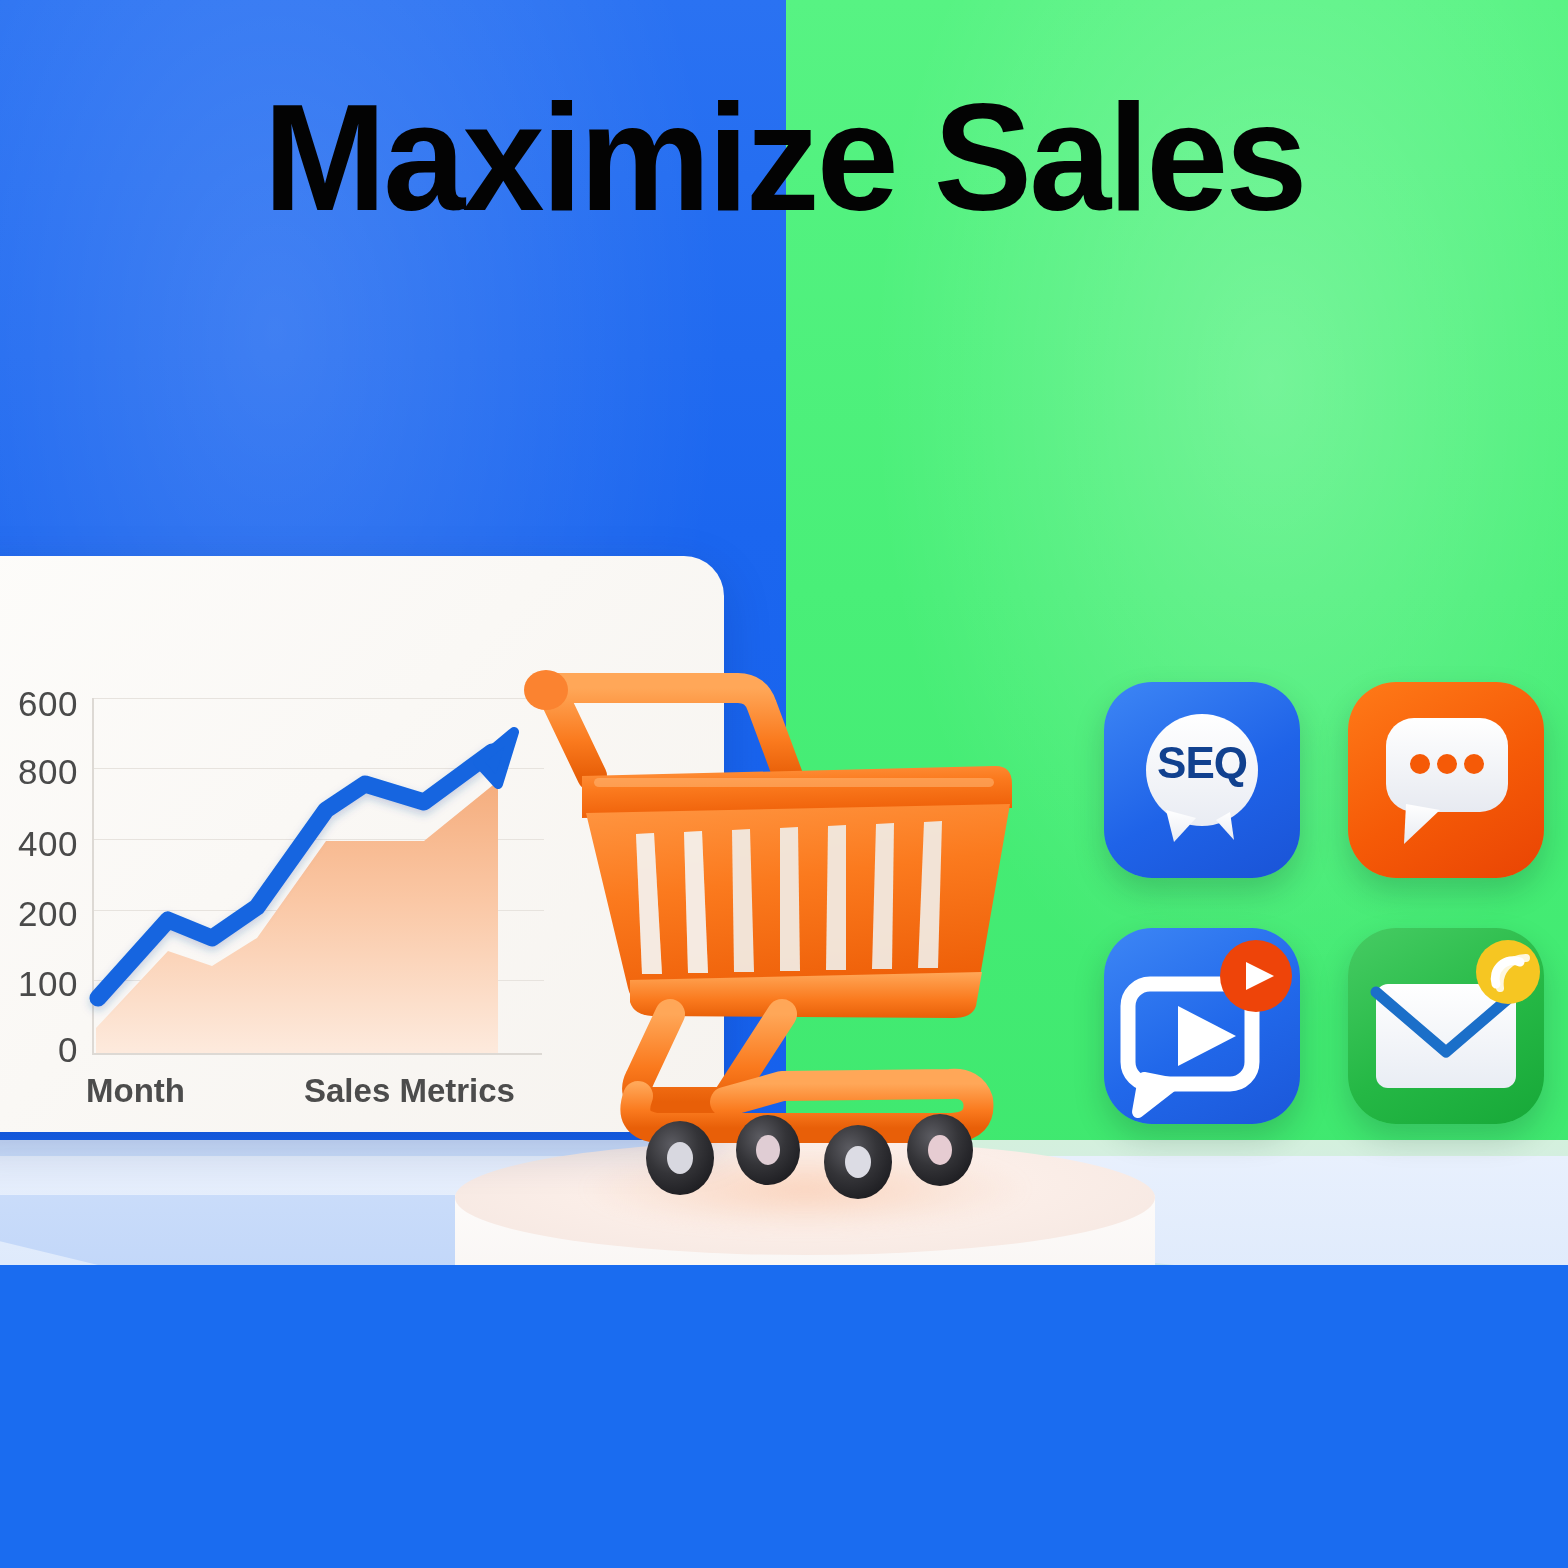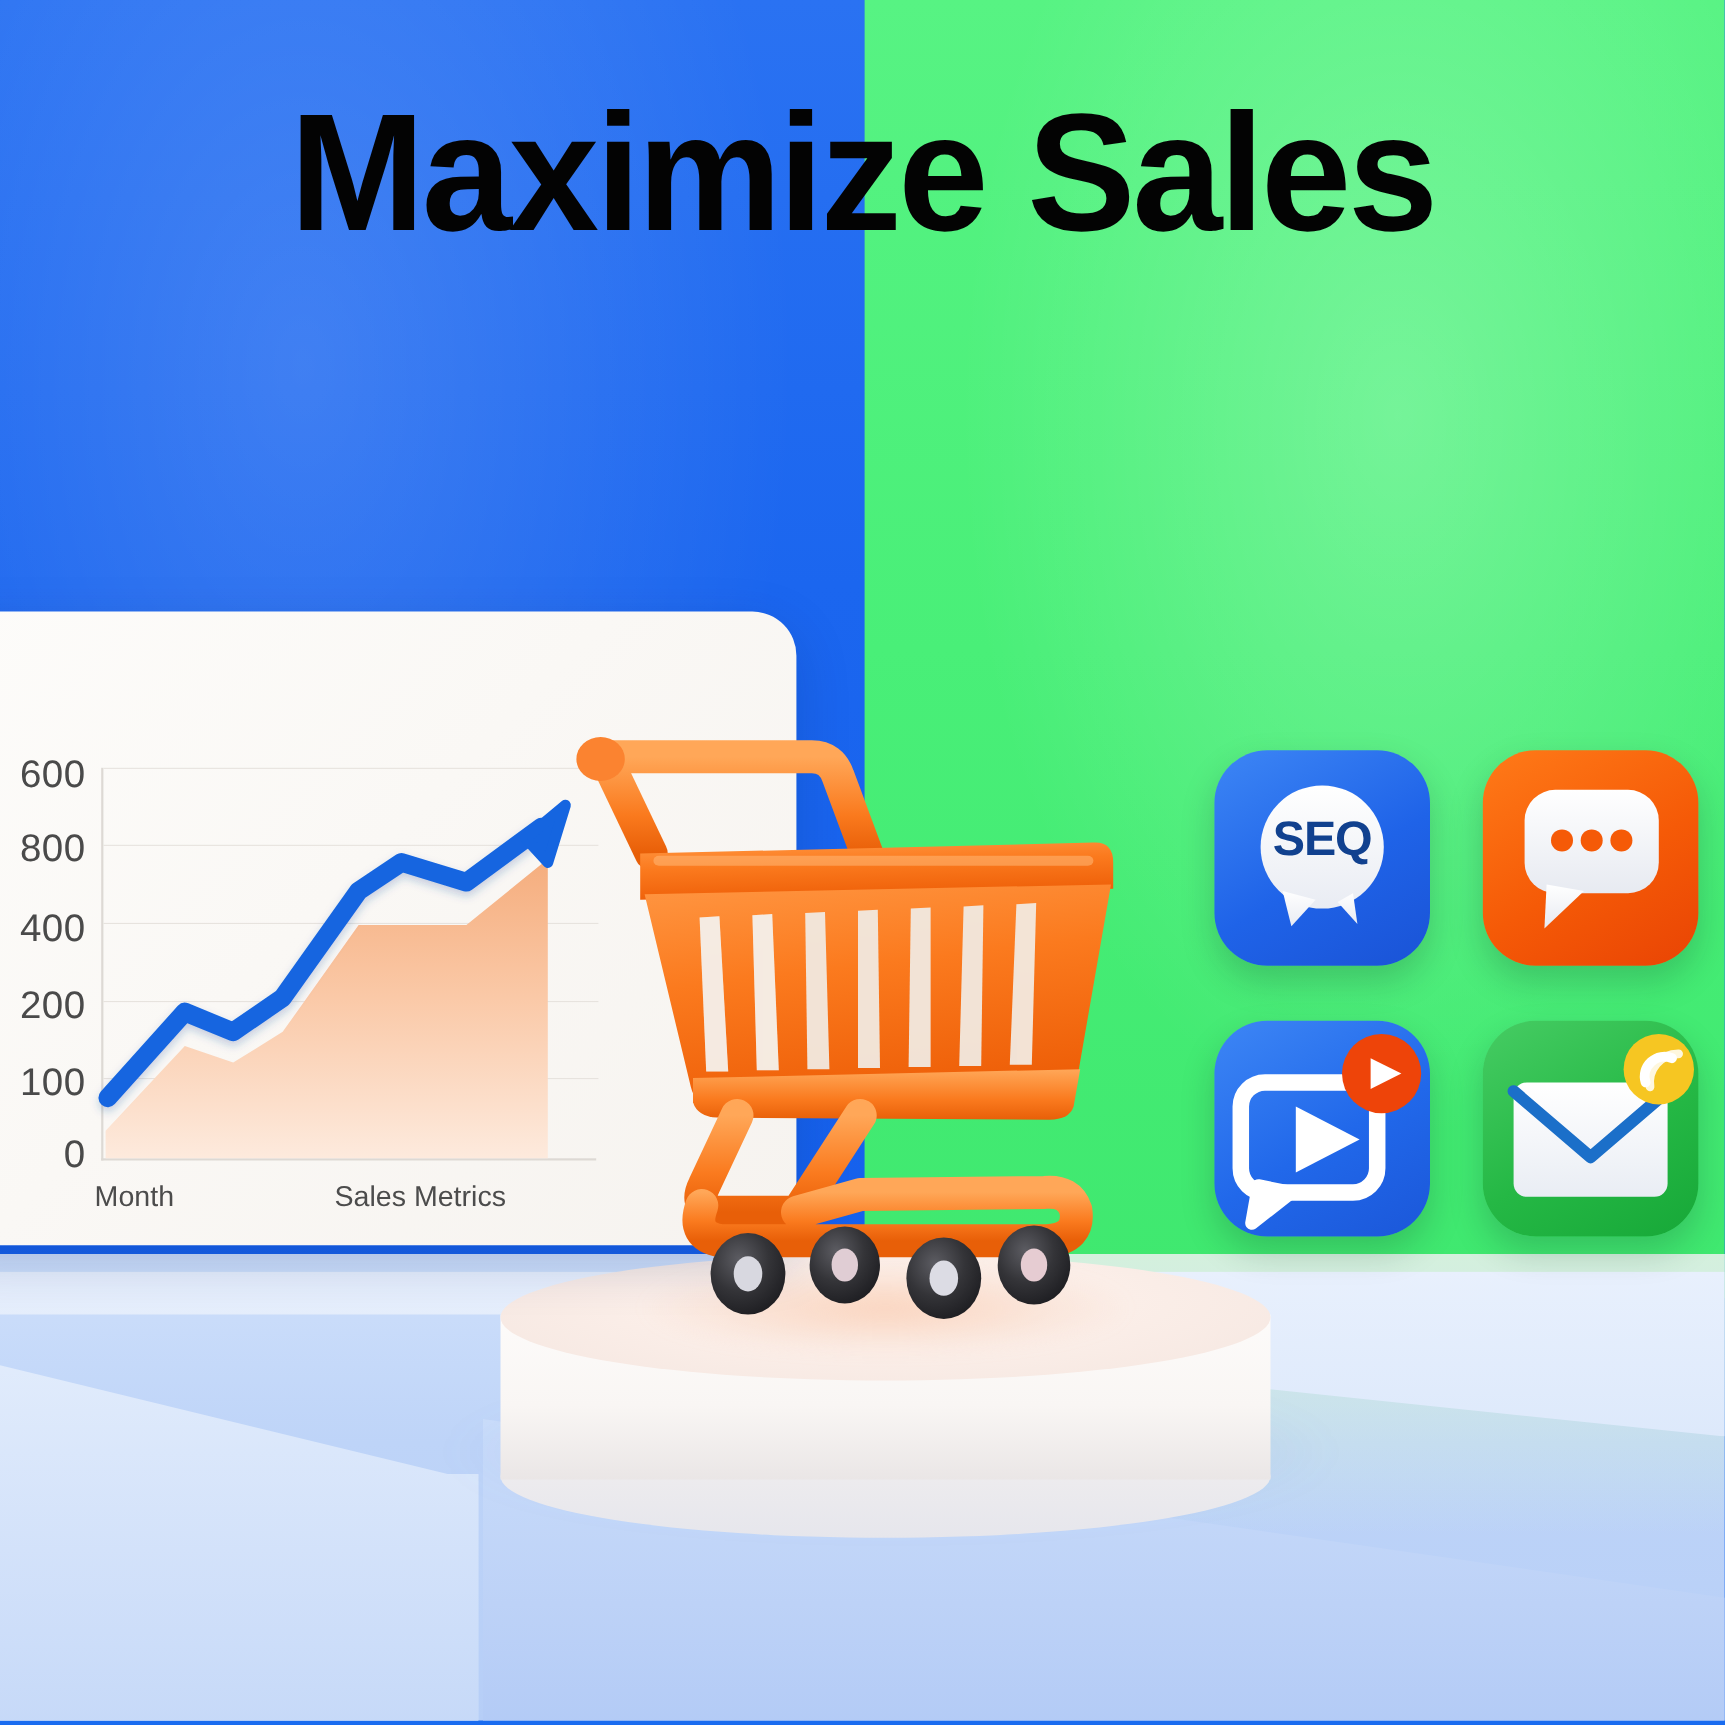--- a/index.html
+++ b/index.html
@@ -1,21 +1,21 @@
 <!DOCTYPE html>
 <html><head>
 <meta charset="utf-8">
 <style>
   * { margin:0; padding:0; box-sizing:border-box; }
   html,body{
     width:1568px; height:1568px; overflow:hidden;
     font-family:"Liberation Sans", sans-serif;
     background:#1a6cf0;
   }
-  #stage{ position:relative; width:1568px; height:1564px; overflow:hidden; }
+  #stage{ position:relative; width:1568px; height:1265px; overflow:hidden; }
 
   
   .wall-blue{
     position:absolute; left:0; top:0; width:786px; height:1180px;
     background:linear-gradient(180deg,#2a72f2 0%,#1b66ef 45%,#1560ec 100%);
   }
   .wall-green{
     position:absolute; left:786px; top:0; width:782px; height:1180px;
     background:linear-gradient(180deg,#57f383 0%,#49ef78 50%,#3fe86f 100%);
   }
@@ -120,21 +120,21 @@
   }
   .gridline{
     position:absolute; left:0; width:450px; height:1px; background:#e7e3de;
   }
   .ylabel{
     position:absolute; right:0; text-align:right;
     font-size:35px; color:#4a4a4a; font-weight:400;
     letter-spacing:.5px; font-family:"Liberation Sans", sans-serif;
   }
   .xlabel{
-    position:absolute; font-size:26px; color:#4c4c4c; font-weight:400;
+    position:absolute; font-size:33px; color:#4c4c4c; font-weight:700;
   }
   .chart-svg{ position:absolute; left:0; top:0; width:450px; height:357px; overflow:visible; }
 
   
   .cart{ position:absolute; left:520px; top:658px; width:520px; height:560px; }
 
   
   .tools-title{
     position:absolute; left:1062px; top:574px; width:480px;
     text-align:center;

